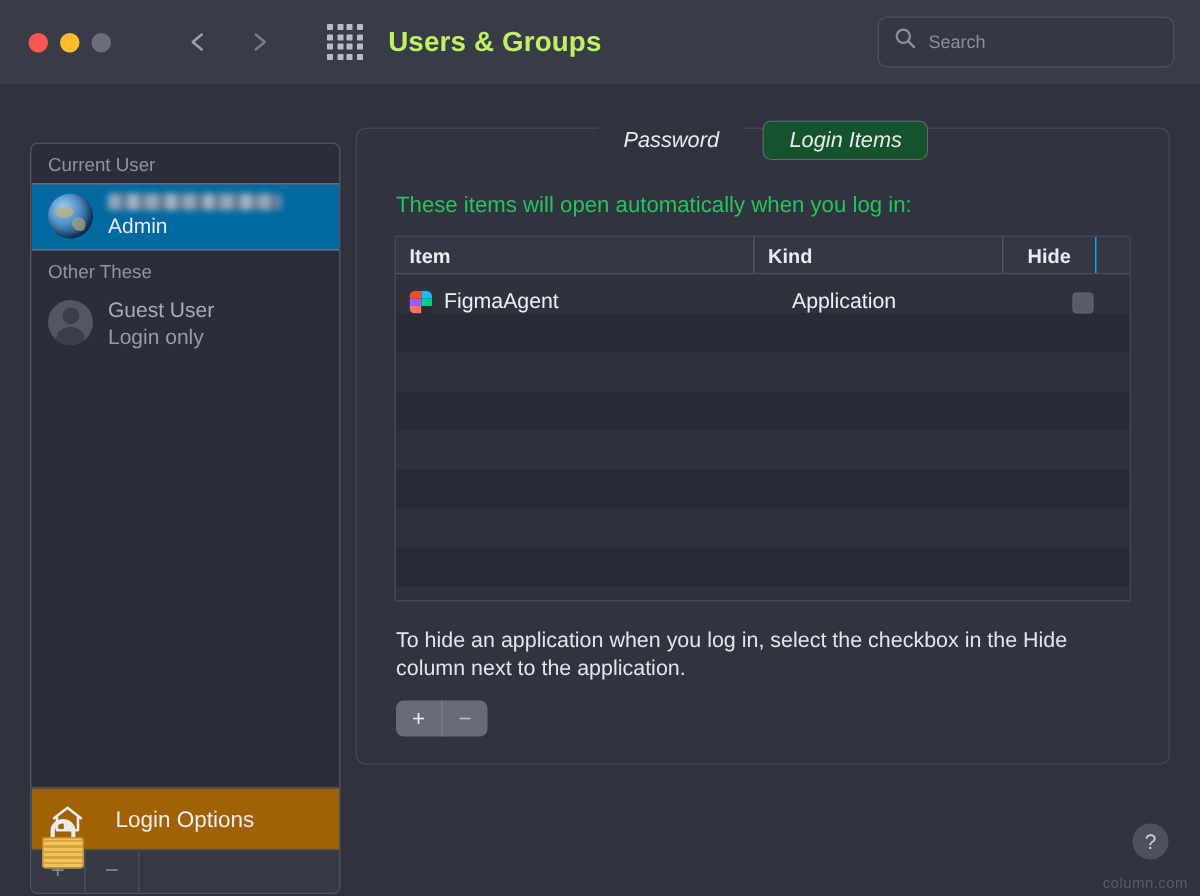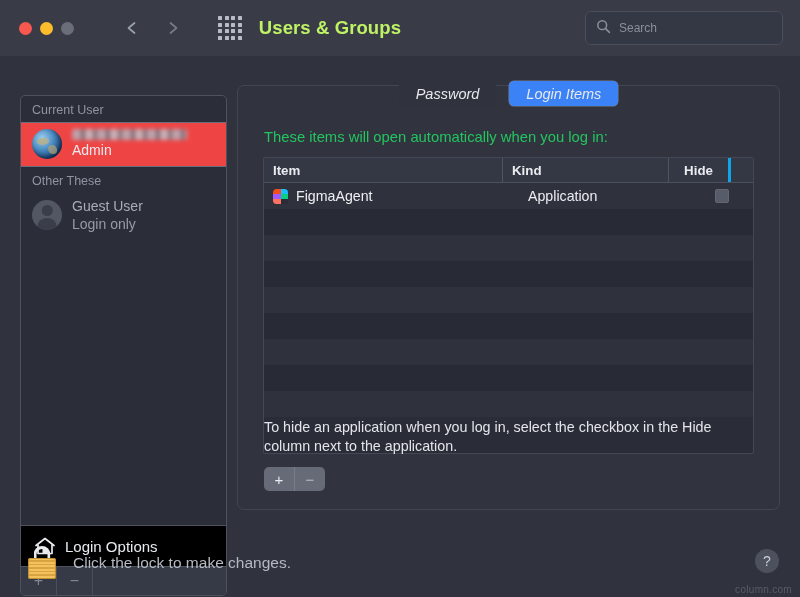--- a/index.html
+++ b/index.html
@@ -109,21 +109,21 @@
   }
 
   .user-row {
     display: flex;
     align-items: center;
     gap: 10px;
     padding: 5px 0 6px 11px;
     height: 45px;
   }
   .user-row.selected {
-    background: #ef4444;
+    background: #0369a1;
     border-top: 1px solid #6a6e7c;
     border-bottom: 1px solid #6a6e7c;
   }
 
   .avatar-globe {
     width: 30px; height: 30px; border-radius: 50%;
     flex: 0 0 auto;
     background:
       radial-gradient(circle at 34% 32%, #9fd0ef 0%, #4f8fc4 38%, #1c4b80 72%, #0d2c50 100%);
     position: relative;
@@ -197,23 +197,23 @@
 
   .login-options {
     position: absolute;
     left: 0; bottom: 28px;
     width: 100%;
     height: 42px;
     border-top: 1px solid #4e525e;
     border-bottom: 1px solid #4e525e;
     display: flex;
     align-items: center;
-    gap: 9px;
+    gap: 21px;
     padding-left: 13px;
-    background: #000000;
+    background: #a16207;
   }
   .house-icon { width: 22px; height: 20px; flex: 0 0 auto; }
   .login-options-label { font-size: 15px; color: #e9ebef; }
 
   .sb-footer {
     position: absolute;
     left: 0; bottom: 0;
     width: 100%; height: 28px;
     background: #363a46;
     display: flex;
@@ -256,37 +256,37 @@
     display: flex;
     align-items: center;
     justify-content: center;
     font-size: 14.5px;
     color: #e7e9ee;
     background: #30333e;
     border-radius: 5px;
     font-style: italic;
   }
   .tab.active {
-    background: #3b82f6;
+    background: #14532d;
     box-shadow: 0 0 0 0.5px #787c88;
     margin-left: 13px;
   }
 
   .panel-intro {
     position: absolute;
     left: 26px; top: 43px;
     font-size: 14.8px;
     color: #22c55e;
   }
 
   
   .table {
     position: absolute;
     left: 25px; top: 71px;
-    width: 491px; height: 297px;
+    width: 491px; height: 244px;
     border: 1px solid #444855;
     border-radius: 2px;
     overflow: hidden;
     background: #2a2d38;
   }
 
   .thead {
     display: flex;
     height: 25px;
     background: #343845;
@@ -297,33 +297,33 @@
     font-size: 13.3px;
     font-weight: bold;
     color: #e9ebef;
     padding-left: 9px;
     display: flex;
     align-items: center;
     height: 100%;
   }
   .th.c-item { width: 239px; border-right: 1px solid #50545f; }
   .th.c-kind { width: 166px; border-right: 1px solid #50545f; }
-  .th.c-hide { width: 62px; border-right: 3px solid #0ea5e9; justify-content: center; padding-left: 0; text-align: right; }
+  .th.c-hide { width: 62px; border-right: 1px solid #0ea5e9; justify-content: center; padding-left: 0; text-align: right; }
   .th.c-end  { flex: 1; }
 
   .tbody { position: relative; }
   .trow {
     display: flex;
     height: 26px;
     align-items: center;
   }
   .trow.odd  { background: #2f323d; }
   .trow.even { background: #282b35; }
 
-  .td { display: flex; align-items: center; height: 100%; }
+  .td { display: flex; align-items: flex-end; height: 100%; }
   .td.c-item { width: 239px; padding-left: 9px; gap: 8px; }
   .td.c-kind { width: 166px; margin-left: 28px; }
   .td.c-hide { width: 62px; justify-content: center; }
   .td.c-end  { flex: 1; }
 
   .cell-text { font-size: 14.2px; color: #eceef2; }
 
   .figma-icon {
     width: 15px; height: 15px;
     border-radius: 3.5px;
@@ -586,20 +586,19 @@
       <span class="ar-btn plus">+</span>
       <span class="ar-btn minus">−</span>
     </div>
   </div>
 
   <div class="lockrow">
     <span class="lock-icon">
       <span class="lock-shackle"></span>
       <span class="lock-body"></span>
     </span>
-    <span class="lock-label">Click the lock to make changes.</span>
   </div>
 
   <div class="help-btn">?</div>
 
   <div class="watermark">column.com</div>
 
 </div>
 
 </body></html>

